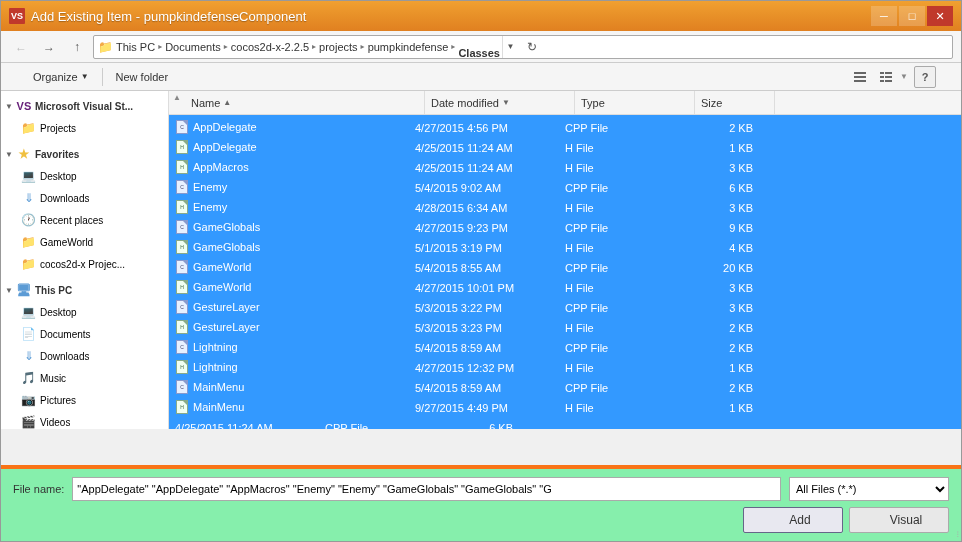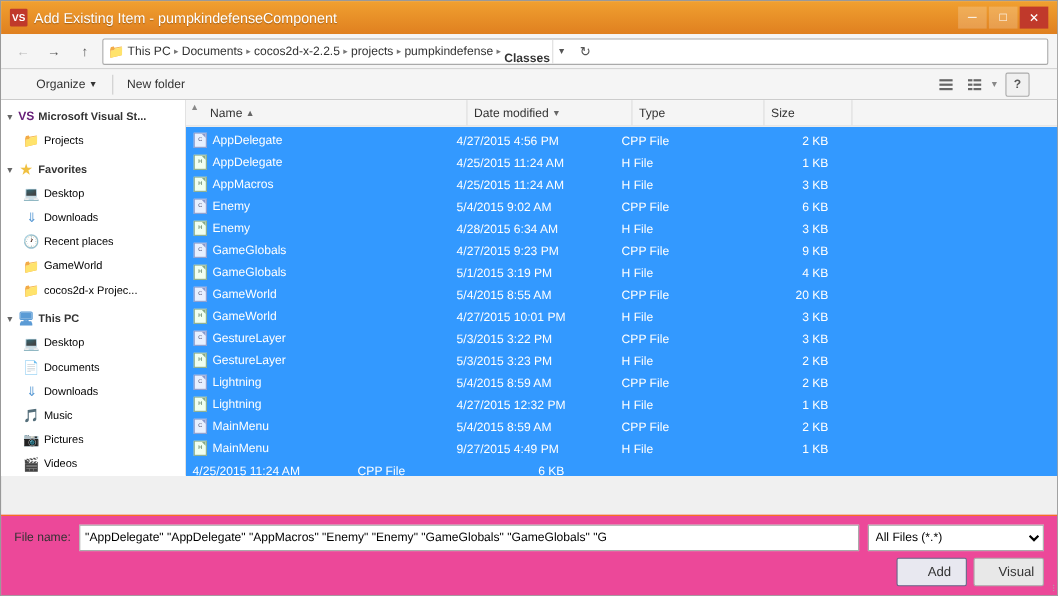--- a/index.html
+++ b/index.html
@@ -444,23 +444,23 @@
     .file-list::-webkit-scrollbar { width: 12px; }
     .file-list::-webkit-scrollbar-track { background: #f0f0f0; }
     .file-list::-webkit-scrollbar-thumb { background: #c0c0c0; border: 1px solid #aaa; }
 
     .left-panel::-webkit-scrollbar { width: 8px; }
     .left-panel::-webkit-scrollbar-track { background: #f0f0f0; }
     .left-panel::-webkit-scrollbar-thumb { background: #c0c0c0; }
 
     
     .bottom-area {
-      border-top: 1px solid #f97316;
+      border-top: 4px solid #f97316;
       padding: 8px 12px;
-      background: #ec4899;
+      background: #86efac;
       flex-shrink: 0;
       margin-top: 36px;
     }
     .filename-row {
       display: flex;
       align-items: center;
       gap: 8px;
       margin-bottom: 6px;
     }
     .filename-label {
@@ -483,21 +483,21 @@
       font-size: 11px;
       padding: 0 2px;
       background: white;
     }
     .action-row {
       display: flex;
       justify-content: flex-end;
       gap: 6px;
     }
     .action-btn {
-      width: 64px;
+      width: 100px;
       height: 26px;
       border: 1px solid #aaa;
       background: #e8e8e8;
       cursor: pointer;
       font-size: 12px;
       border-radius: 2px;
       color: #333;
       padding-left: 14px;
     }
     .action-btn.primary {

